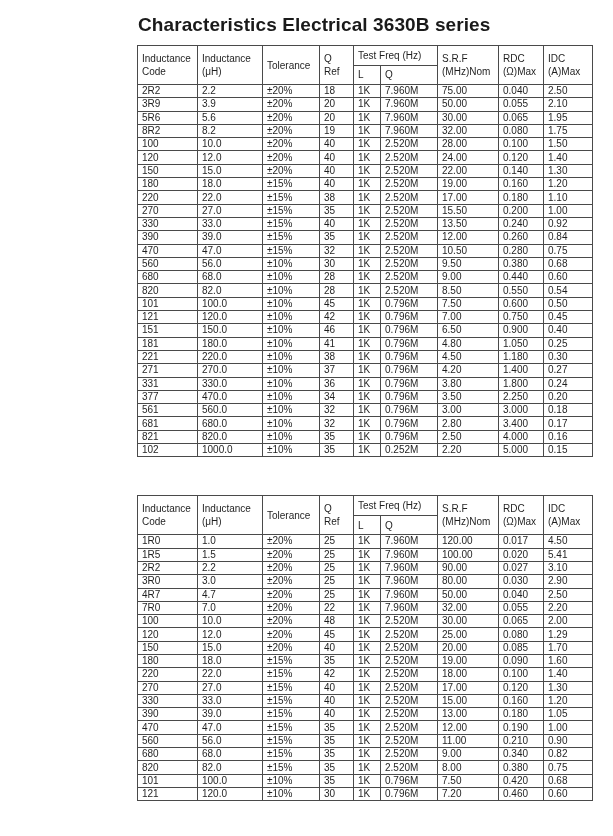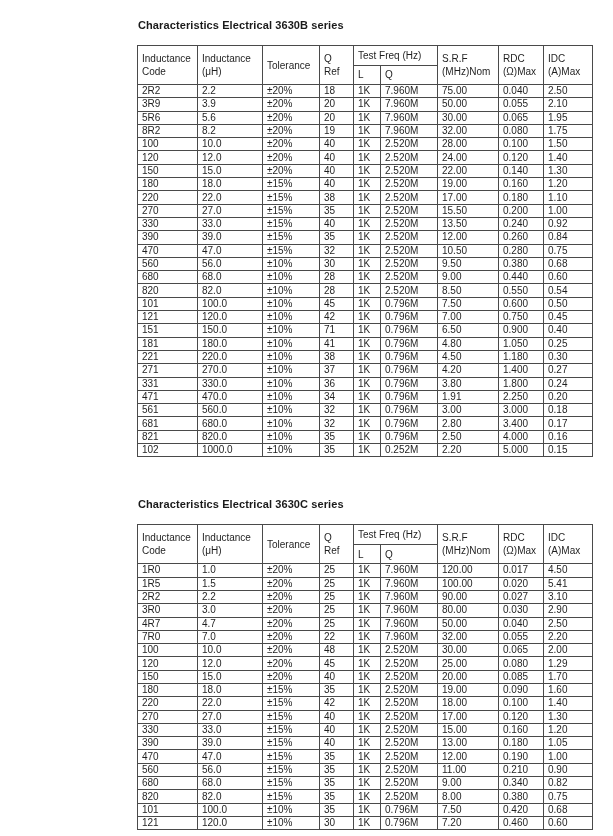--- a/index.html
+++ b/index.html
@@ -7,21 +7,21 @@
   body {
     background: #ffffff;
     font-family: "Liberation Sans", sans-serif;
     color: #1f1f1f;
     padding: 16px 0 0 137px;
     overflow: hidden;
   }
   .series-block { width: 455px; }
   .series-block + .series-block { margin-top: 38px; }
   .series-title {
-    font-size: 11px;
+    font-size: 19px;
     font-weight: 600;
     line-height: 18px;
     color: #1a1a1a;
     margin: 0 0 11px 1px;
     letter-spacing: 0.1px;
   }
   table.spec-table {
     border-collapse: collapse;
     table-layout: fixed;
     width: 455px;
@@ -312,21 +312,21 @@
             <td>1K</td>
             <td>0.796M</td>
             <td>7.00</td>
             <td>0.750</td>
             <td>0.45</td>
           </tr>
           <tr>
             <td>151</td>
             <td>150.0</td>
             <td>±10%</td>
-            <td>71</td>
+            <td>46</td>
             <td>1K</td>
             <td>0.796M</td>
             <td>6.50</td>
             <td>0.900</td>
             <td>0.40</td>
           </tr>
           <tr>
             <td>181</td>
             <td>180.0</td>
             <td>±10%</td>
@@ -364,27 +364,27 @@
             <td>330.0</td>
             <td>±10%</td>
             <td>36</td>
             <td>1K</td>
             <td>0.796M</td>
             <td>3.80</td>
             <td>1.800</td>
             <td>0.24</td>
           </tr>
           <tr>
-            <td>471</td>
+            <td>377</td>
             <td>470.0</td>
             <td>±10%</td>
             <td>34</td>
             <td>1K</td>
             <td>0.796M</td>
-            <td>1.91</td>
+            <td>3.50</td>
             <td>2.250</td>
             <td>0.20</td>
           </tr>
           <tr>
             <td>561</td>
             <td>560.0</td>
             <td>±10%</td>
             <td>32</td>
             <td>1K</td>
             <td>0.796M</td>
@@ -423,21 +423,20 @@
             <td>0.252M</td>
             <td>2.20</td>
             <td>5.000</td>
             <td>0.15</td>
           </tr>
         </tbody>
     </table>
   </section>
 
   <section class="series-block">
-    <h2 class="series-title">Characteristics Electrical 3630C series</h2>
     <table class="spec-table">
       <colgroup>
         <col class="c1">
           <col class="c2">
           <col class="c3">
           <col class="c4">
         <col class="c5">
           <col class="c6">
           <col class="c7">
           <col class="c8">

